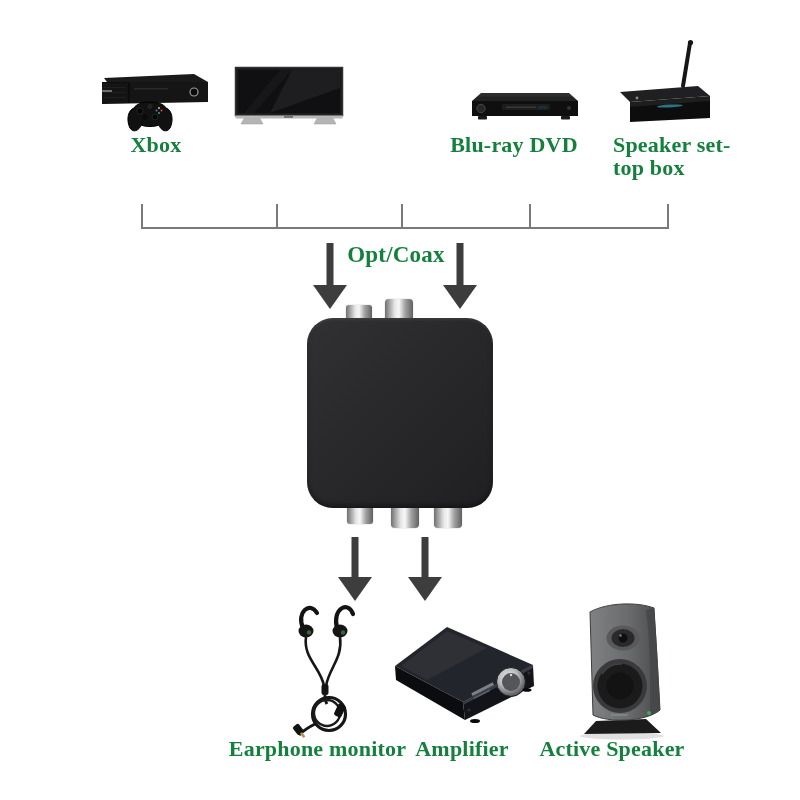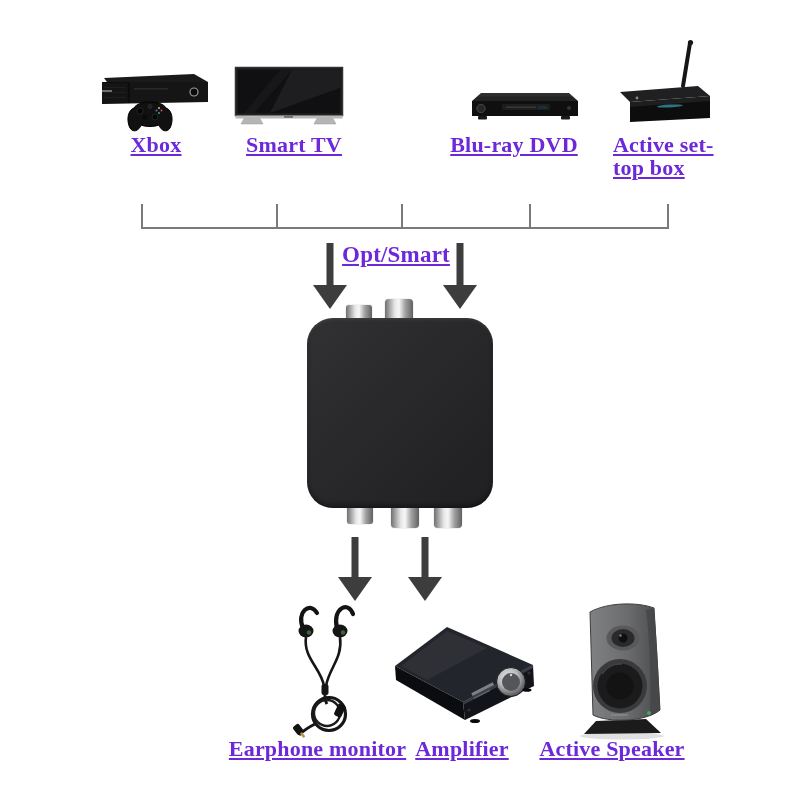--- a/index.html
+++ b/index.html
@@ -1,22 +1,22 @@
 <!DOCTYPE html>
 <html><head>
 <meta charset="utf-8">
 <style>
   html,body{margin:0;padding:0;background:#ffffff;}
   .canvas{
     position:relative;width:800px;height:800px;background:#ffffff;overflow:hidden;
     font-family:"Liberation Serif","DejaVu Serif",serif;
   }
   .lbl{
-    position:absolute;font-weight:700;font-size:22px;line-height:23px;color:#6d28d9;
-    text-align:center;letter-spacing:.2px;text-decoration:underline;
+    position:absolute;font-weight:700;font-size:22px;line-height:23px;color:#15803d;
+    text-align:center;letter-spacing:.2px;
   }
   .lbl-left{text-align:left;}
   .dev{position:absolute;}
   
   .brkt-h{position:absolute;height:2px;background:#7a7a7a;}
   .brkt-t{position:absolute;width:2px;height:25px;background:#7a7a7a;}
   
   .arrow{position:absolute;}
   .shaft{position:absolute;width:7px;background:#3d3d3d;left:50%;transform:translateX(-50%);top:0;}
   .head{position:absolute;left:50%;transform:translateX(-50%);width:0;height:0;
@@ -68,21 +68,20 @@
   <svg class="dev" style="left:234px;top:66px;" width="112" height="64" viewBox="0 0 112 64">
     <rect x="1.5" y="1.5" width="107" height="48" fill="#1b1b1d" stroke="#333333" stroke-width="1.5"></rect>
     <rect x="4" y="4" width="102" height="43" fill="#101013"></rect>
     <polygon points="58,4 106,4 106,22 36,47" fill="#2b2b30" opacity=".5"></polygon>
     <polygon points="46,4 58,4 20,47 10,47" fill="#222226" opacity=".4"></polygon>
     <rect x="1.5" y="49.5" width="107" height="3" fill="#b8b8b8"></rect>
     <rect x="50" y="50" width="9" height="1.8" fill="#6e6e6e"></rect>
     <polygon points="10,52.5 26,52.5 29,58 7,58" fill="#b5b5b5" stroke="#999999" stroke-width=".5"></polygon>
     <polygon points="83,52.5 99,52.5 102,58 80,58" fill="#b5b5b5" stroke="#999999" stroke-width=".5"></polygon>
   </svg>
-  <div class="lbl" style="left:234px;top:133px;width:120px;">Smart TV</div>
 
   <svg class="dev" style="left:466px;top:84px;" width="120" height="44" viewBox="0 0 120 44">
     <polygon points="15,9 103,9 112,17 6,17" fill="#232323"></polygon>
     <polygon points="15,9 103,9 107,12.5 10.5,12.5" fill="#ffffff" opacity=".05"></polygon>
     <rect x="6" y="17" width="106" height="15" fill="#0f0f0f"></rect>
     <rect x="36" y="20" width="48" height="6" rx="1" fill="#1d1d1d"></rect>
     <rect x="40" y="22.5" width="30" height="1.5" fill="#383838"></rect>
     <rect x="72" y="22" width="9" height="3" rx=".5" fill="#16303a"></rect>
     <circle cx="15" cy="24.5" r="4.2" fill="#272727" stroke="#515151" stroke-width=".8"></circle>
     <circle cx="103" cy="24" r="2" fill="#333333"></circle>
@@ -93,40 +92,40 @@
 
   <svg class="dev" style="left:610px;top:38px;" width="108" height="90" viewBox="0 0 108 90">
     <path d="M80,5 L73,48" stroke="#161616" stroke-width="4" stroke-linecap="round"></path>
     <circle cx="80.5" cy="4.5" r="2.6" fill="#161616"></circle>
     <polygon points="10,54 88,48 100,58 20,64" fill="#202022"></polygon>
     <polygon points="20,64 100,58 100,80 20,84" fill="#0d0d0e"></polygon>
     <polygon points="20,64 100,58 100,63 20,69" fill="#ffffff" opacity=".07"></polygon>
     <ellipse cx="60" cy="68" rx="13" ry="1.4" fill="#49c8e8" opacity=".55" transform="rotate(-3 60 68)"></ellipse>
     <circle cx="27" cy="60" r="1.4" fill="#888888"></circle>
   </svg>
-  <div class="lbl lbl-left" style="left:613px;top:133px;width:122px;">Active set-top box</div>
+  <div class="lbl lbl-left" style="left:613px;top:133px;width:122px;">Speaker set-top box</div>
 
   <div>
     <div class="brkt-h" style="left:141px;top:227px;width:528px;"></div>
     <div class="brkt-t" style="left:141px;top:204px;"></div>
     <div class="brkt-t" style="left:276px;top:204px;"></div>
     <div class="brkt-t" style="left:401px;top:204px;"></div>
     <div class="brkt-t" style="left:529px;top:204px;"></div>
     <div class="brkt-t" style="left:667px;top:204px;"></div>
   </div>
 
   <div class="arrow" style="left:313px;top:243px;width:34px;height:66px;">
     <div class="shaft" style="height:44px;"></div>
     <div class="head" style="top:42px;"></div>
   </div>
   <div class="arrow" style="left:443px;top:243px;width:34px;height:66px;">
     <div class="shaft" style="height:44px;"></div>
     <div class="head" style="top:42px;"></div>
   </div>
-  <div class="lbl" style="left:338px;top:243px;width:116px;font-size:23px;">Opt/Smart</div>
+  <div class="lbl" style="left:338px;top:243px;width:116px;font-size:23px;">Opt/Coax</div>
 
   <div class="conn" style="left:346px;top:305px;width:26px;height:16px;border-radius:3px 3px 0 0;"></div>
   <div class="conn" style="left:385px;top:299px;width:28px;height:22px;border-radius:4px 4px 0 0;"></div>
   <div class="converter"></div>
   <div class="conn" style="left:347px;top:506px;width:26px;height:18px;border-radius:0 0 3px 3px;"></div>
   <div class="conn" style="left:391px;top:506px;width:28px;height:22px;border-radius:0 0 4px 4px;"></div>
   <div class="conn" style="left:434px;top:506px;width:28px;height:22px;border-radius:0 0 4px 4px;"></div>
 
   <div class="arrow" style="left:338px;top:537px;width:34px;height:65px;">
     <div class="shaft" style="height:42px;"></div>

